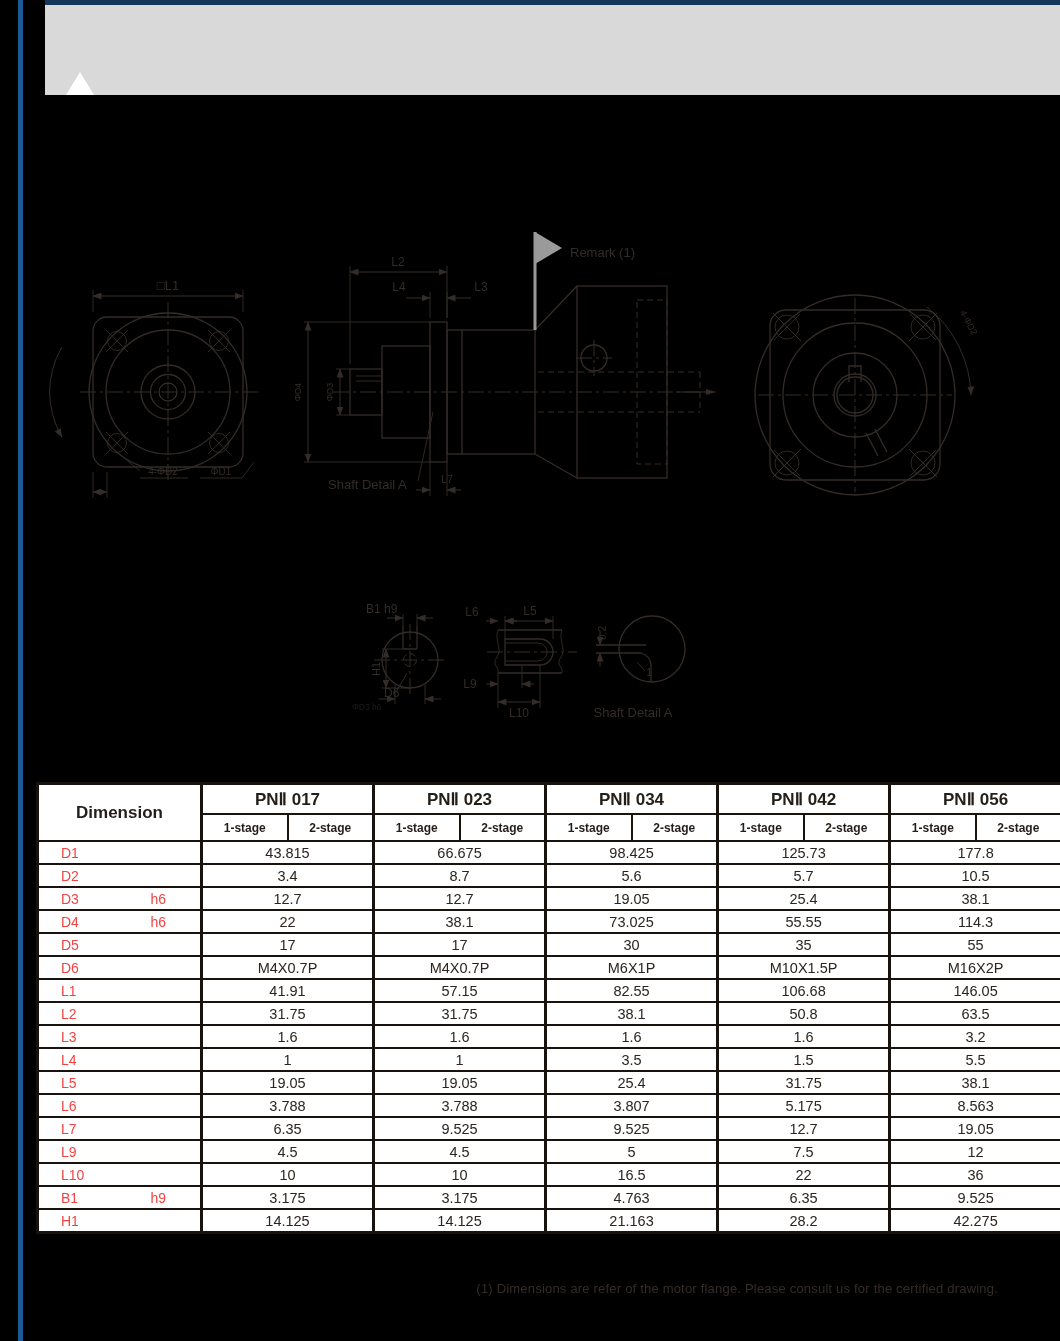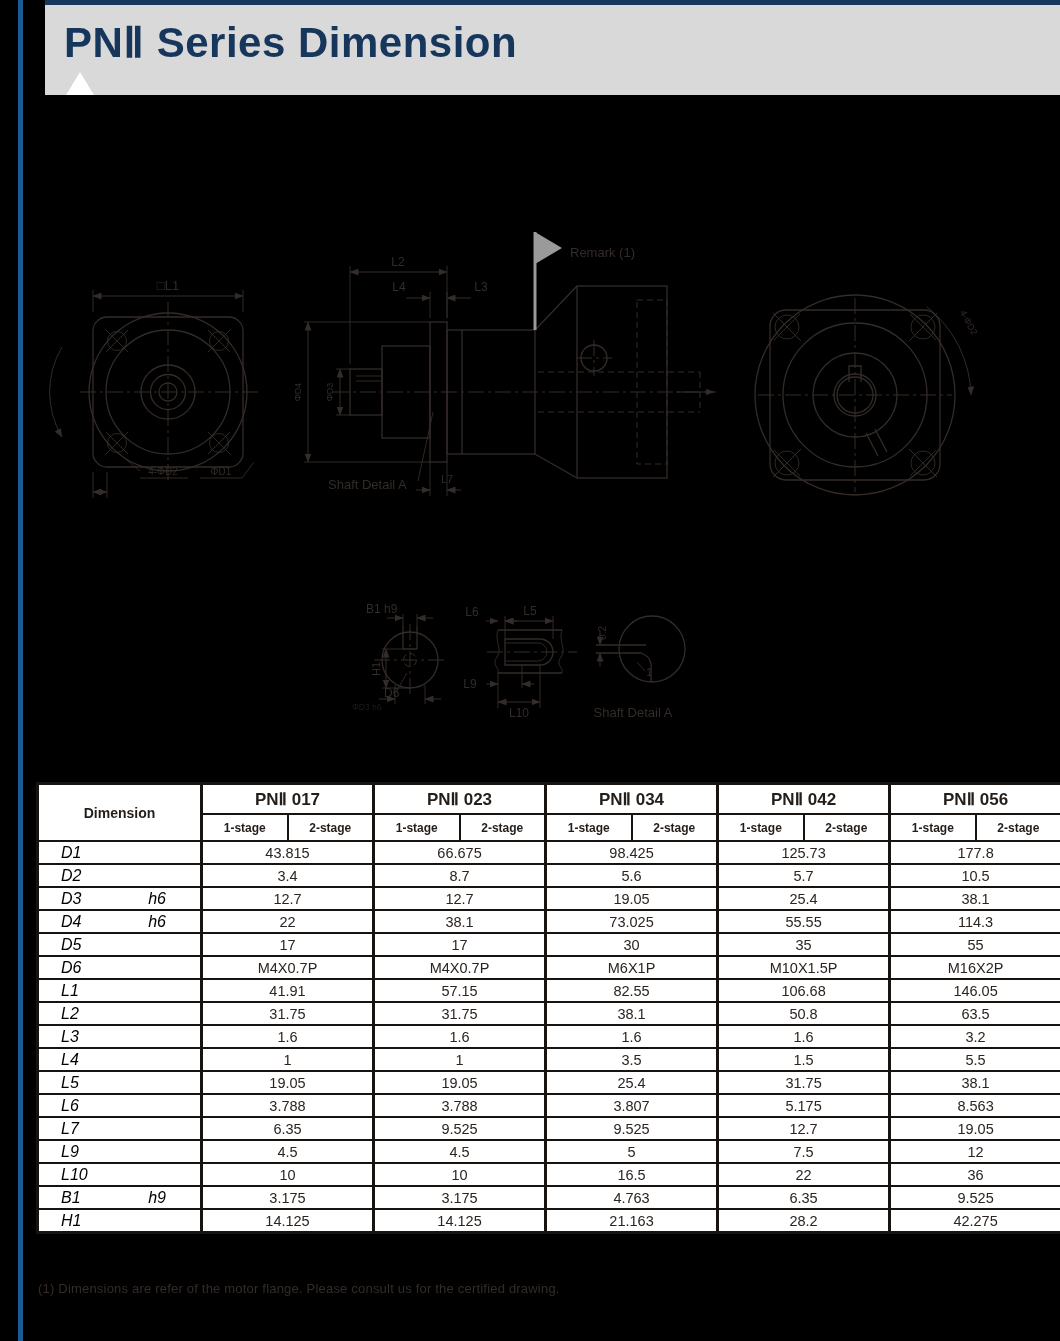--- a/index.html
+++ b/index.html
@@ -27,39 +27,38 @@
   .pole{stroke:#9a9a9a;stroke-width:3;}
   text.dl{fill:#332c28;font-family:"Liberation Sans",sans-serif;}
   
   .tblwrap{position:absolute;left:36px;top:782px;}
   table.dim{border-collapse:collapse;table-layout:fixed;width:1024px;background:#fff;
             border:3px solid #191310;}
   table.dim th,table.dim td{border:2px solid #191310;padding:0;overflow:hidden;}
   table.dim th{font-weight:bold;color:#241e1a;text-align:center;}
   th.mh{font-size:17px;height:28px;}
   th.sh{font-size:12px;height:25px;}
-  th.dh{font-size:14px;}
-  td.lab{font-size:16px;color:#000000;height:21px;font-style:italic;}
+  th.dh{font-size:17px;}
+  td.lab{font-size:14px;color:#ef4444;height:21px;}
   td.lab .labin{display:flex;align-items:center;padding-left:22px;padding-right:34px;
                 justify-content:space-between;}
   td.val{text-align:center;font-size:14.5px;color:#2b2420;height:21px;}
   .grp{border-left-width:3px !important;}
   
   .foot{position:absolute;left:38px;top:1281px;width:960px;font-size:13px;
-        color:#342c27;letter-spacing:.2px;}
+        color:#342c27;letter-spacing:.2px;text-align:right;}
 </style>
 </head>
 <body>
 
 <div class="page">
 
   <div class="stripe"></div>
 
   <div class="band"></div>
-  <div class="title">PNⅡ Series Dimension</div>
   <div class="tri"></div>
 
   <svg class="draw" width="1060" height="680" viewBox="0 0 1060 680">
     <defs>
       <marker id="arrE" markerWidth="9" markerHeight="7" refX="8.5" refY="3.5" orient="auto">
         <path d="M0,0 L9,3.5 L0,7 Z" fill="#332c28"></path>
       </marker>
       <marker id="arrS" markerWidth="9" markerHeight="7" refX="8.5" refY="3.5" orient="auto-start-reverse">
         <path d="M0,0 L9,3.5 L0,7 Z" fill="#332c28"></path>
       </marker>

